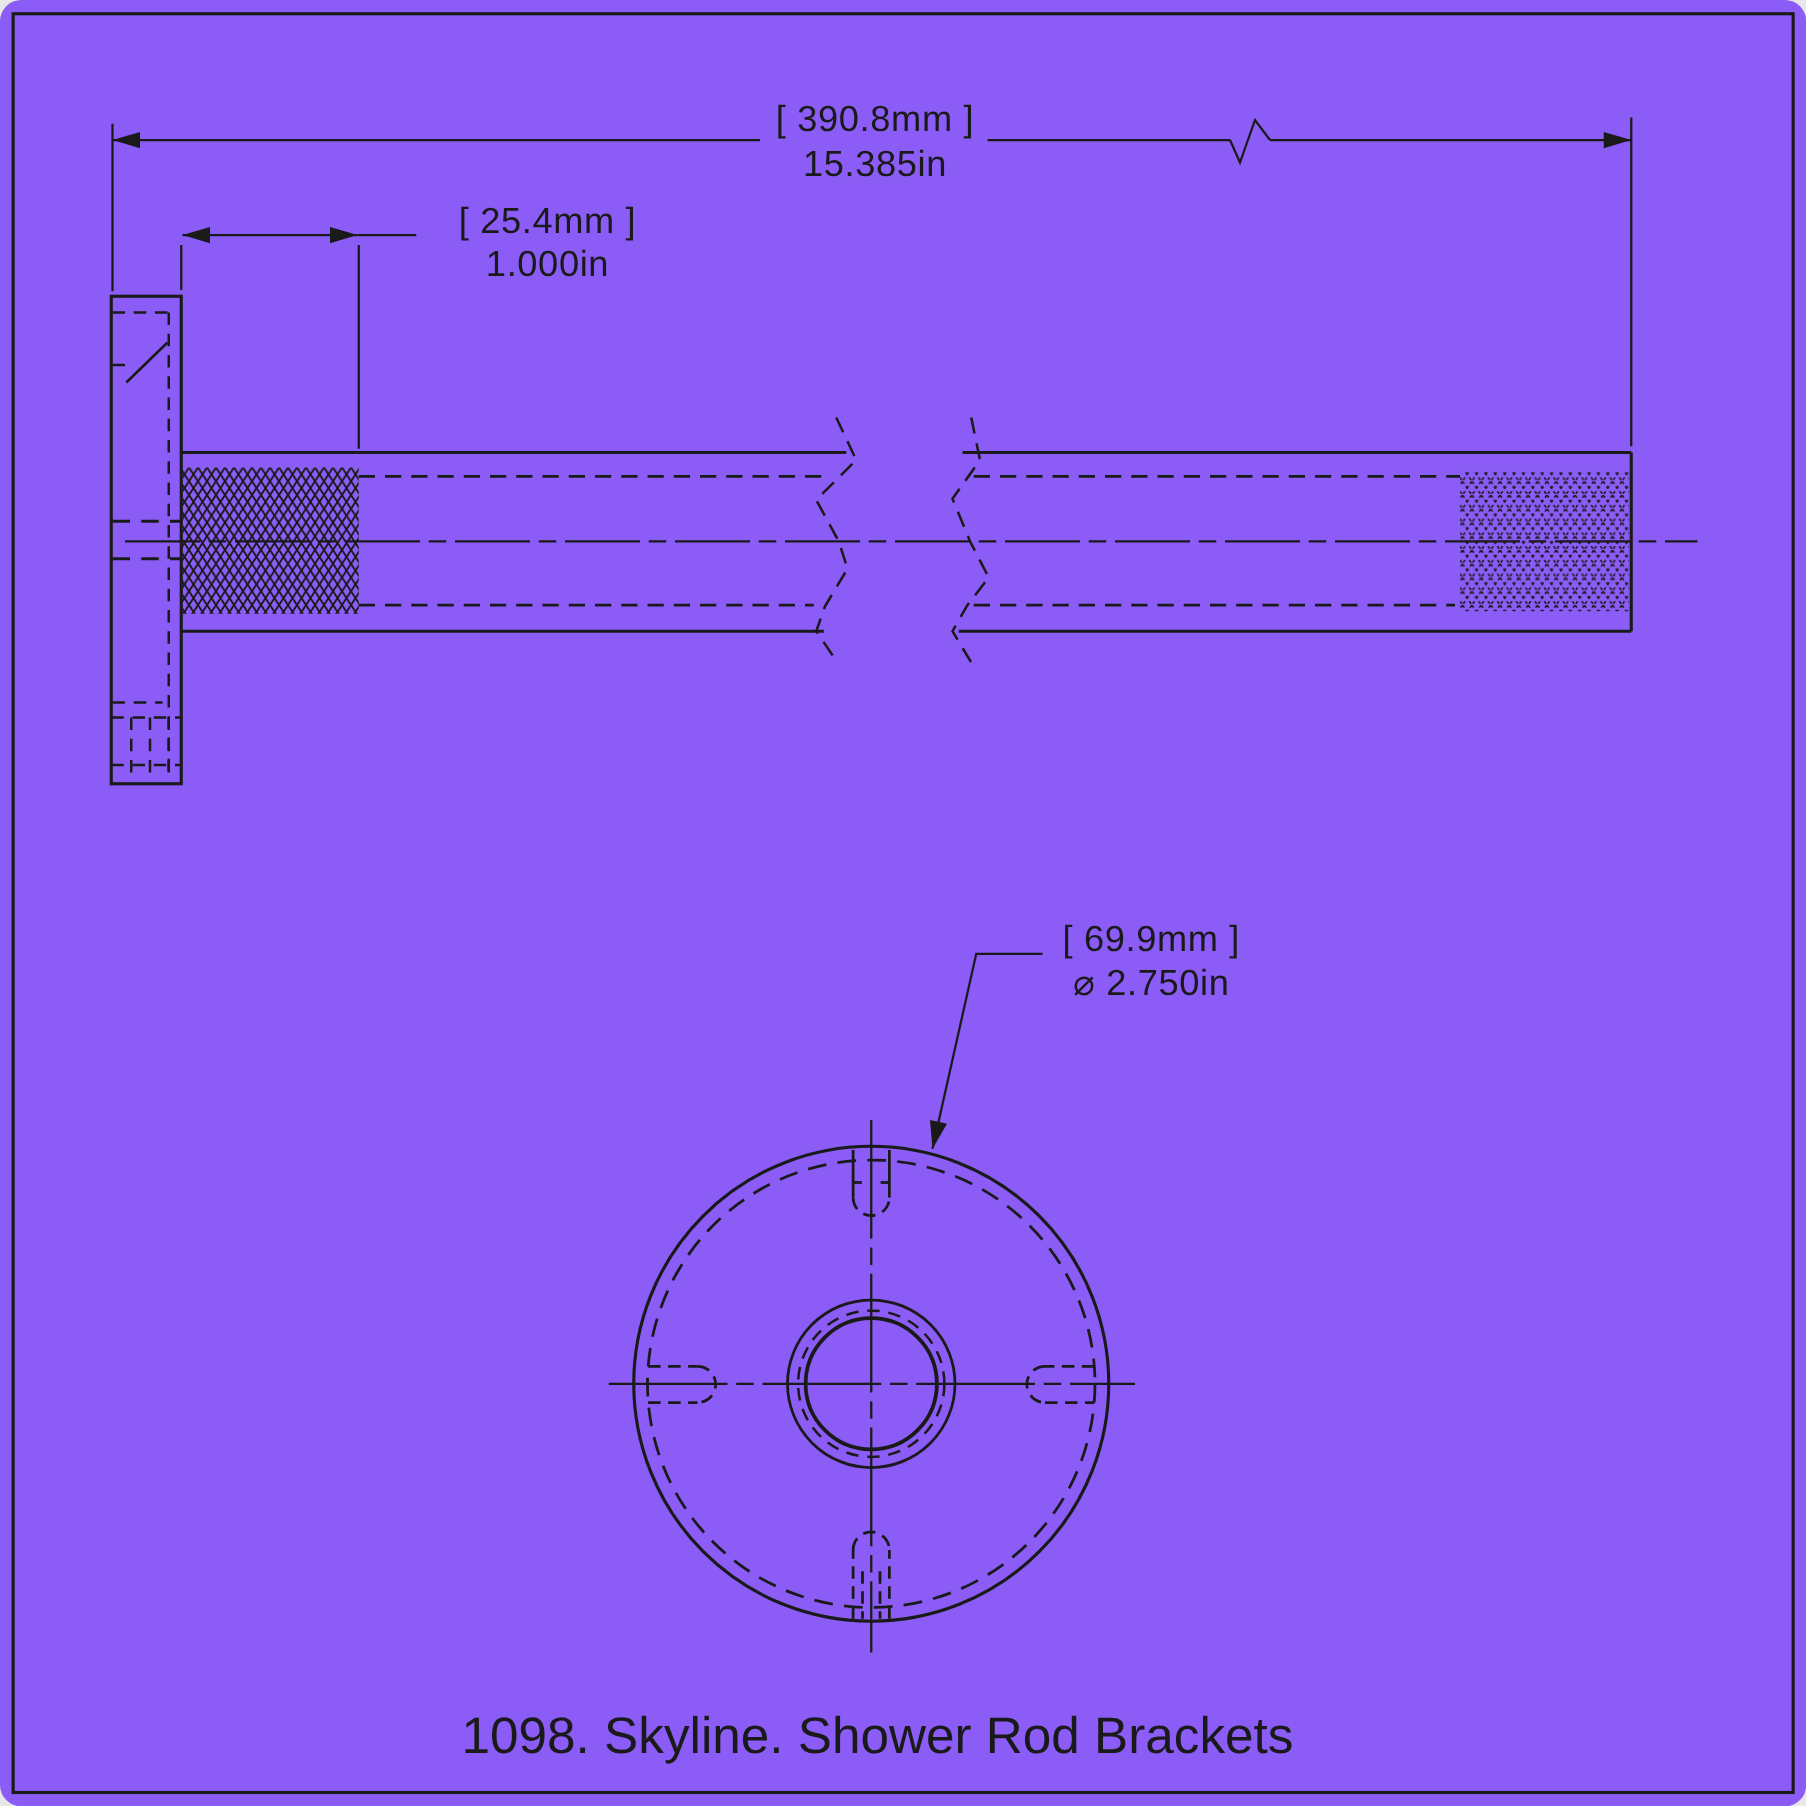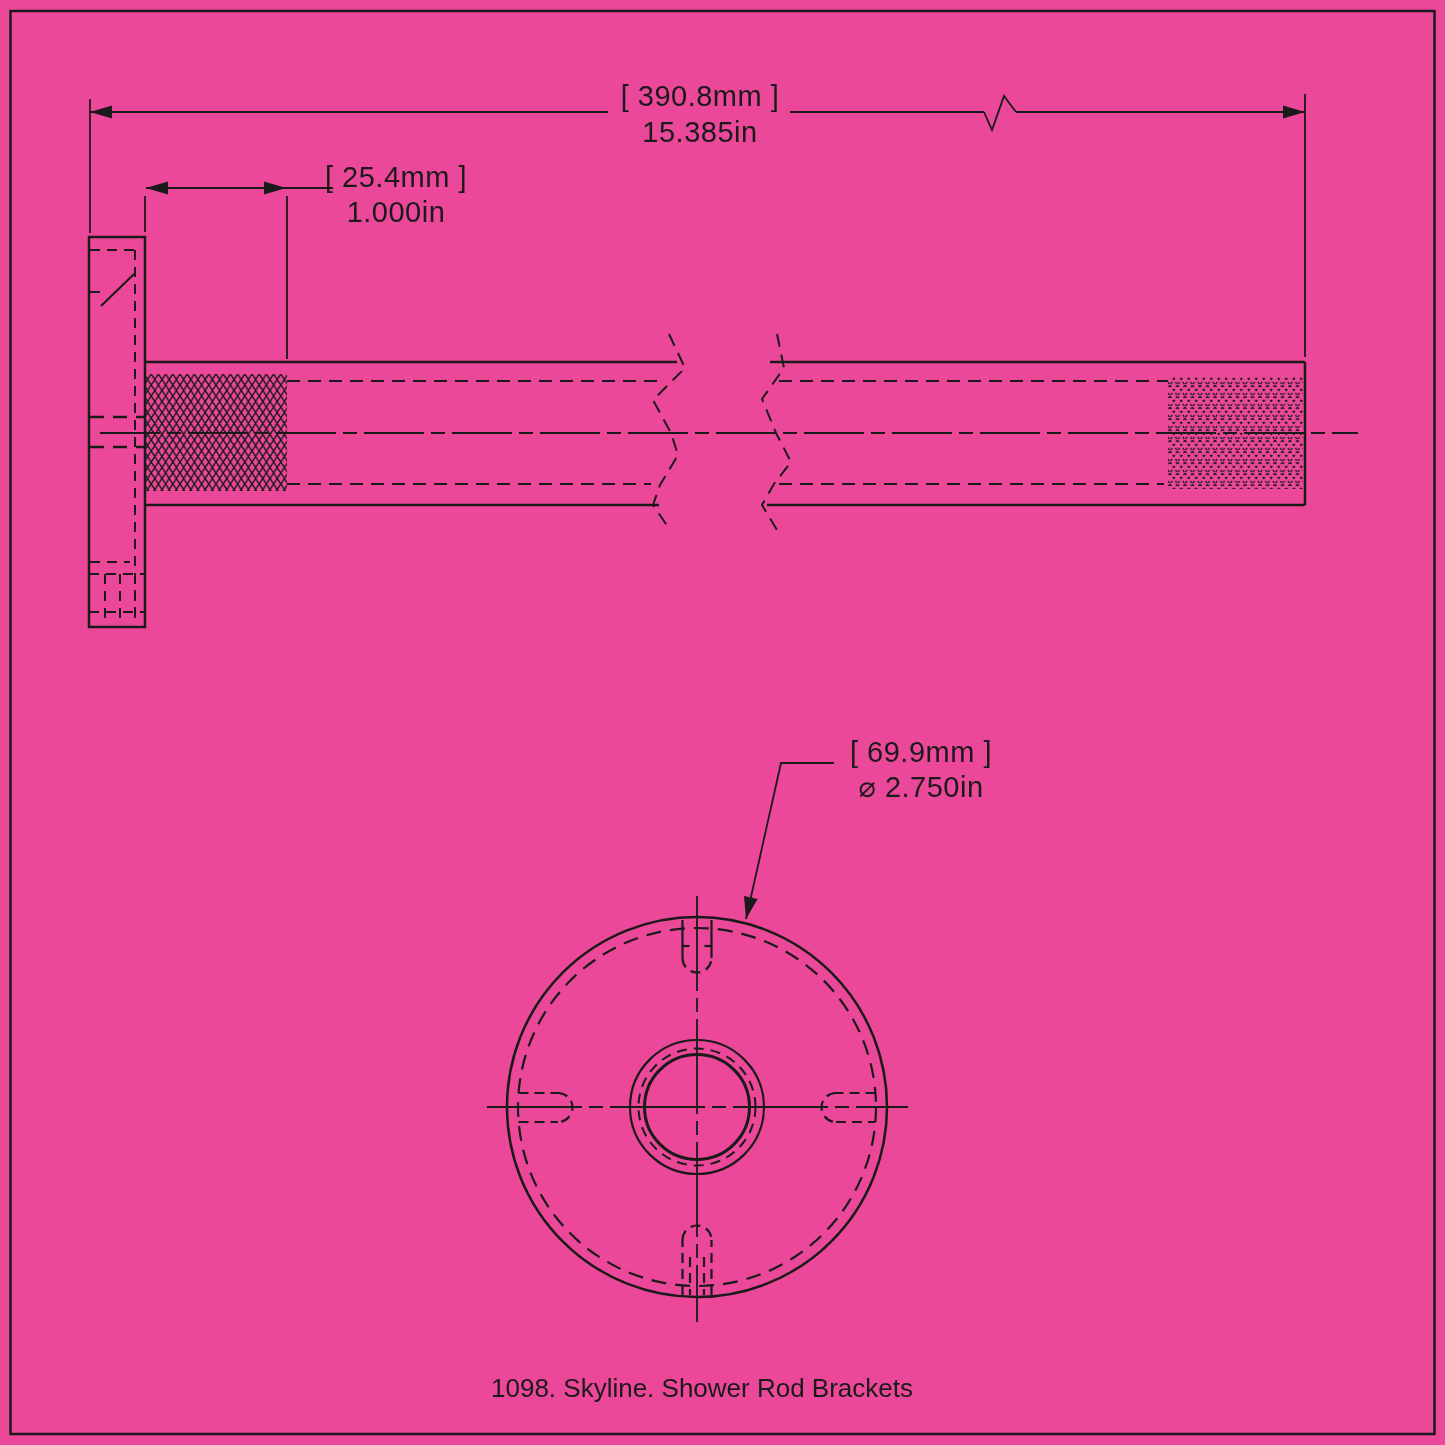--- a/index.html
+++ b/index.html
@@ -1,22 +1,23 @@
 <!DOCTYPE html>
 <html><head>
 <meta charset="utf-8">
 <style>
   html,body{margin:0;padding:0;background:#e8e8e8;}
   .sheet{
     position:relative;
     width:1445px;height:1445px;
-    background:#ec4899;
+    background:#8b5cf6;
     font-family:"Liberation Sans","DejaVu Sans",sans-serif;
     color:#1a1a1a;
     overflow:hidden;
+    border-radius:17px;
   }
   .sheet svg{position:absolute;left:0;top:0;}
   
   .ln{stroke:#1a1a1a;fill:none;}
   .w25{stroke-width:2.5;}
   .w22{stroke-width:2.2;}
   .w20{stroke-width:2;}
   .w18{stroke-width:1.8;}
   .w30{stroke-width:3;}
   .hid{stroke-dasharray:13 8;}
@@ -35,21 +36,21 @@
     line-height:36px;
     letter-spacing:0.5px;
     transform:translateX(-50%);
     white-space:nowrap;
   }
   .dim-label.tight{line-height:35px;}
   .caption{
     position:absolute;
     left:702px;top:1371px;
     transform:translateX(-50%);
-    font-size:26px;
+    font-size:41px;
     line-height:34px;
     white-space:nowrap;
   }
 </style>
 </head>
 <body>
 
 <div class="sheet">
 
   <svg width="1445" height="1445" viewBox="0 0 1445 1445">
@@ -189,21 +190,21 @@
       <path d="M834,763 L781,763 L746,919" class="ln w18"></path>
       <polygon points="746,919 757.6,899 744,896" class="arrow"></polygon>
     </g>
   </svg>
 
   <div class="dim-label" style="left:700px;top:78px;">
     <div>[ 390.8mm ]</div>
     <div>15.385in</div>
   </div>
 
-  <div class="dim-label tight" style="left:396px;top:160px;">
+  <div class="dim-label tight" style="left:438px;top:160px;">
     <div>[ 25.4mm ]</div>
     <div>1.000in</div>
   </div>
 
   <div class="dim-label tight" style="left:899px;top:735px;margin-left:22px;">
     <div>[ 69.9mm ]</div>
     <div>⌀ 2.750in</div>
   </div>
 
   <div class="caption">1098. Skyline. Shower Rod Brackets</div>

